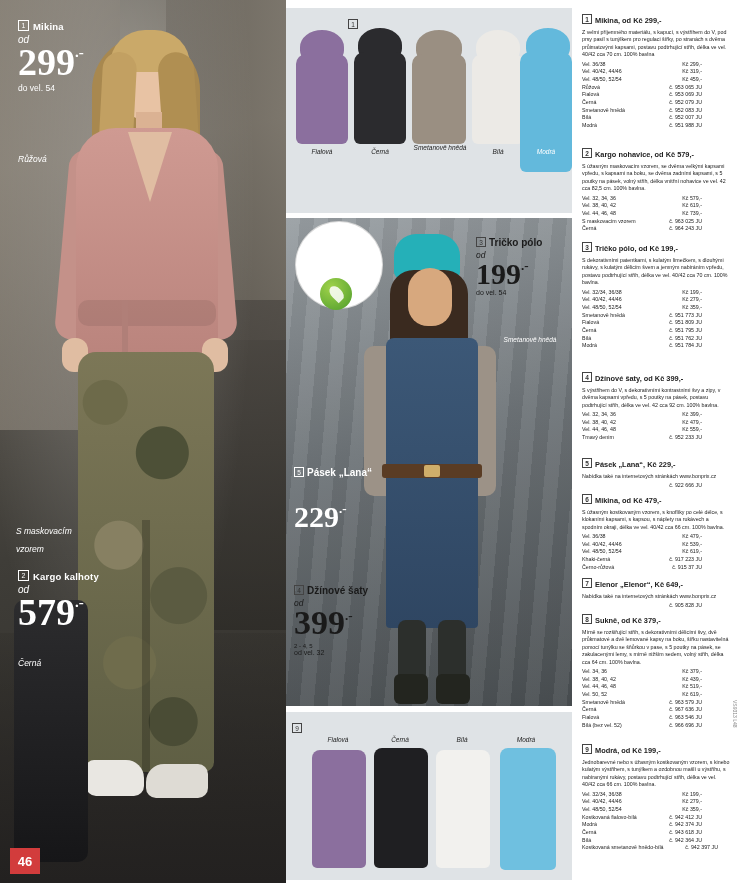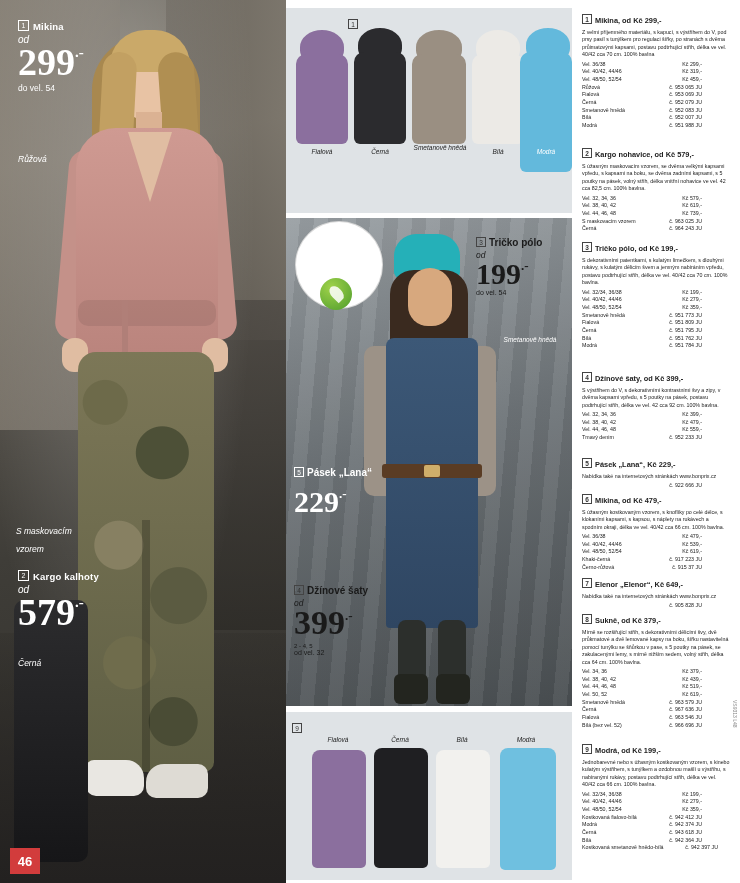--- a/index.html
+++ b/index.html
@@ -215,21 +215,21 @@
     <div class="callout" style="left:190px;top:232px;color:#1a1a1a;">
       <div><span class="tagsq">3</span><span class="nm">Tričko pólo</span></div>
       <div class="od">od</div>
       <div class="pr"><span>199</span><sup>.-</sup></div>
       <div class="sub" style="margin-top:2px;">do vel. 54</div>
     </div>
     <div style="position:absolute;left:212px;top:336px;width:64px;font-size:6.5px;font-style:italic;color:#fff;text-align:center;">Smetanově hnědá</div>
 
     <div class="callout" style="left:8px;top:462px;color:#fff;">
       <div><span class="tagsq w">5</span><span class="nm">Pásek „Lana“</span></div>
-      <div class="pr" style="margin-top:8px;"><span>229</span><sup>.-</sup></div>
+      <div class="pr" style="margin-top:23px;"><span>229</span><sup>.-</sup></div>
     </div>
 
     <div class="callout" style="left:8px;top:580px;color:#1a1a1a;">
       <div><span class="tagsq">4</span><span class="nm">Džínové šaty</span></div>
       <div class="od">od</div>
       <div class="pr" style="font-size:34px;"><span>399</span><sup>.-</sup></div>
       <div class="sub" style="margin-top:4px;font-size:6px;">2 - 4, 5</div>
       <div class="sub">od vel. 32</div>
     </div>
 

